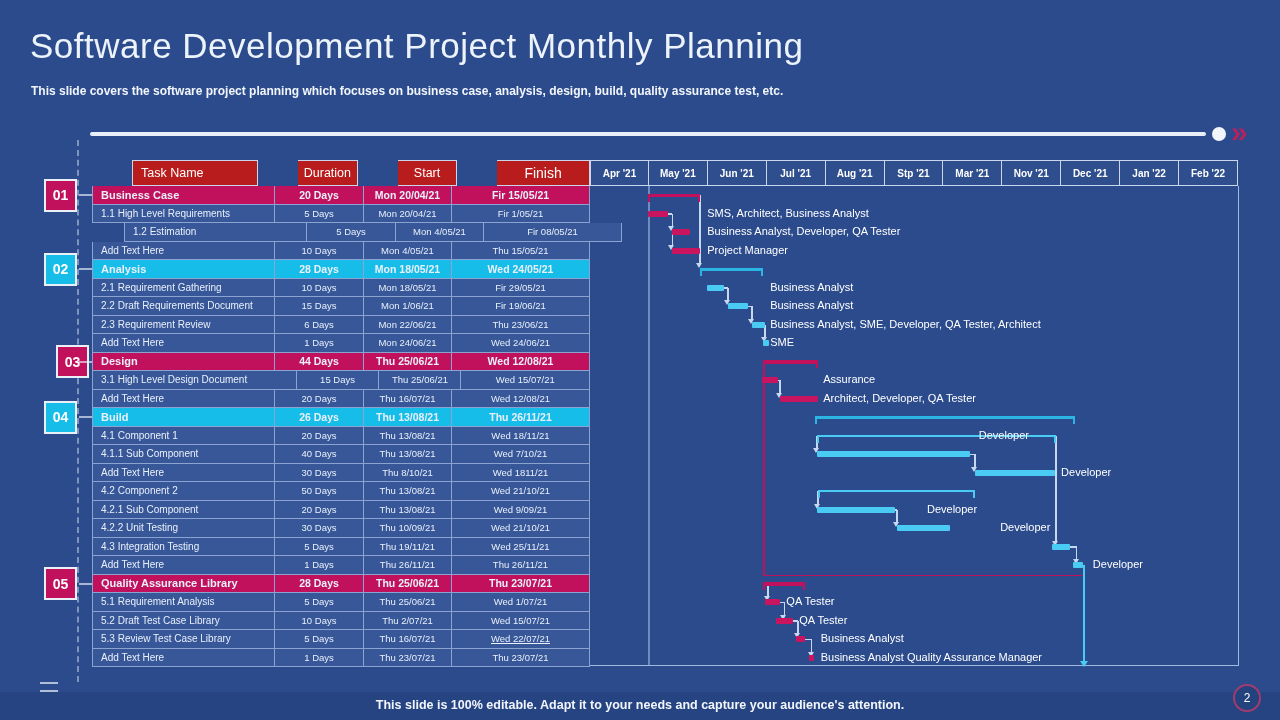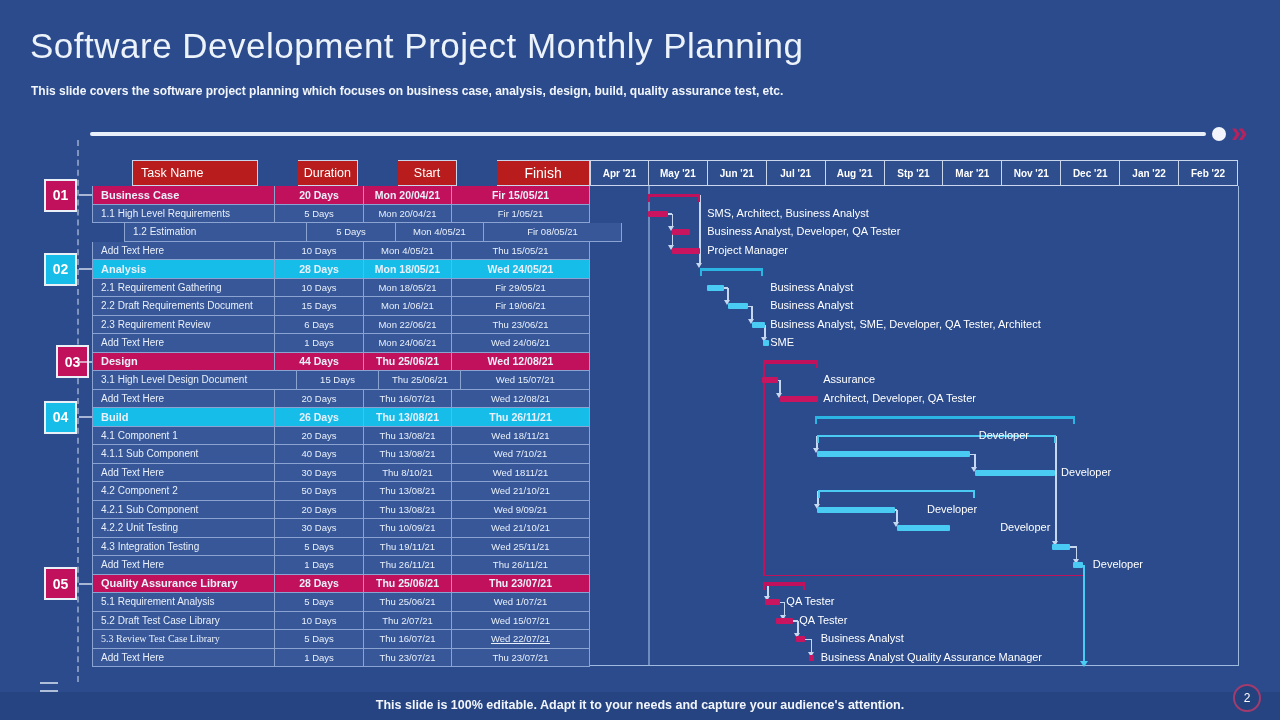--- a/index.html
+++ b/index.html
@@ -213,21 +213,21 @@
       <div class="cell cmid" style="width: 88px;">Thu 25/06/21</div>
       <div class="cell cmid" style="width: 138px;">Wed 1/07/21</div>
     </div>
     <div class="row rnormal abs" style="left: 92px; top: 611.5px; width: 498px; height: 18.5px;">
       <div class="cell cname" style="width: 183px;">5.2 Draft Test Case Library</div>
       <div class="cell cmid" style="width: 89px;">10 Days</div>
       <div class="cell cmid" style="width: 88px;">Thu 2/07/21</div>
       <div class="cell cmid" style="width: 138px;">Wed 15/07/21</div>
     </div>
     <div class="row rnormal abs" style="left: 92px; top: 630px; width: 498px; height: 18.5px;">
-      <div class="cell cname" style="width: 183px; font-family: Liberation Serif, serif;">5.3 Review Test Case Library</div>
+      <div class="cell cname" style="width: 183px;">5.3 Review Test Case Library</div>
       <div class="cell cmid" style="width: 89px;">5 Days</div>
       <div class="cell cmid" style="width: 88px;">Thu 16/07/21</div>
       <div class="cell cmid" style="width: 138px; text-decoration: underline;">Wed 22/07/21</div>
     </div>
     <div class="row rnormal abs" style="left: 92px; top: 648.5px; width: 498px; height: 18.5px;">
       <div class="cell cname" style="width: 183px;">Add Text Here</div>
       <div class="cell cmid" style="width: 89px;">1 Days</div>
       <div class="cell cmid" style="width: 88px;">Thu 23/07/21</div>
       <div class="cell cmid" style="width: 138px;">Thu 23/07/21</div>
     </div>

